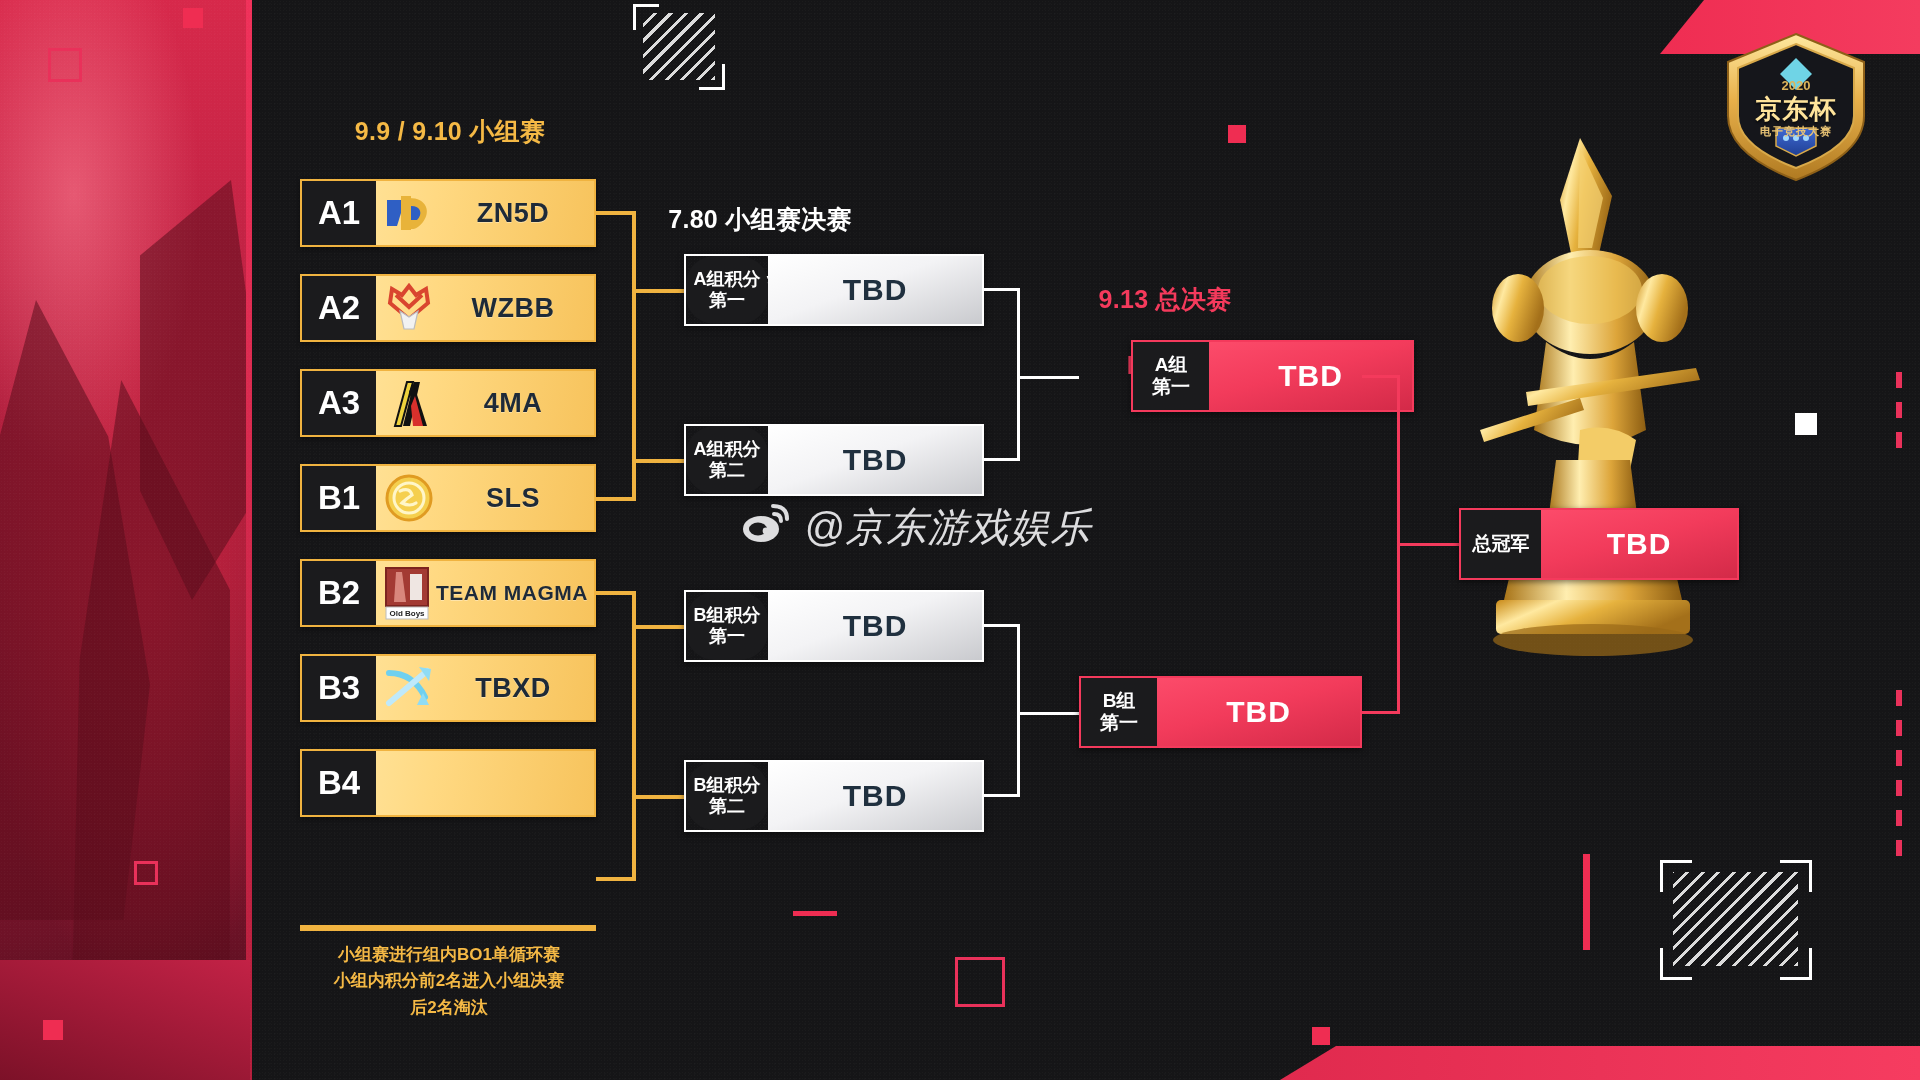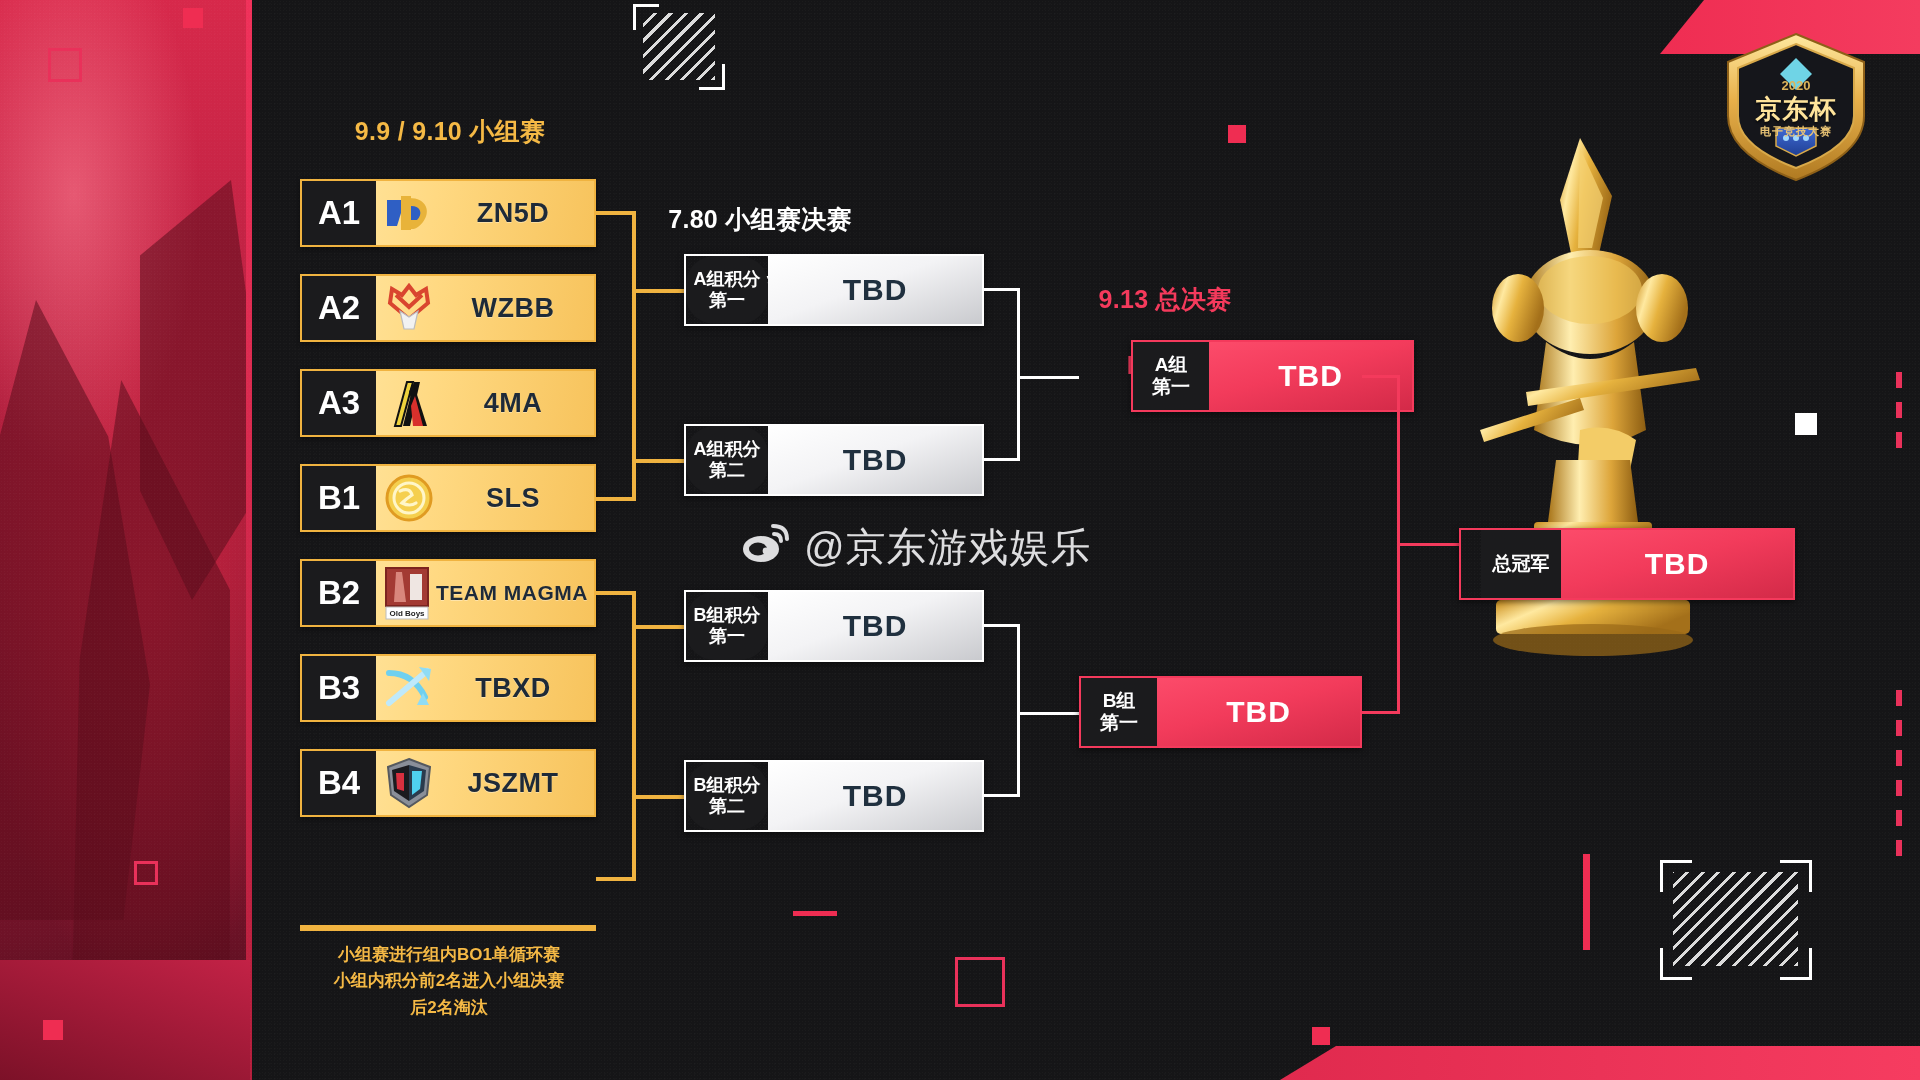--- a/index.html
+++ b/index.html
@@ -460,32 +460,20 @@
             <path d="M36 4 L48 6 L46 18 Z" fill="#8fdcf5"></path>
             <path d="M40 30 L46 42 L34 42 Z" fill="#8fdcf5"></path>
           </svg>
         </div>
         <div class="team-name">TBXD</div>
       </div>
     </div>
 
     <div class="team-row">
       <div class="team-seed">B4</div>
-      <div class="team-body">
-        <div class="team-logo">
-          <svg width="50" height="52" viewBox="0 0 50 52">
-            <path d="M25 2 L46 10 L43 38 L25 50 L7 38 L4 10 Z" fill="#8a8f99" stroke="#55595f" stroke-width="2"></path>
-            <path d="M25 8 L25 44 L10 34 L8 13 Z" fill="#1b1b1f"></path>
-            <path d="M25 8 L42 13 L40 34 L25 44 Z" fill="#2a3b4d"></path>
-            <path d="M12 16 L20 16 L20 34 L13 32 Z" fill="#d8303f"></path>
-            <path d="M28 14 L38 14 L36 32 L28 38 Z" fill="#4fd0ef"></path>
-          </svg>
-        </div>
-        <div class="team-name">JSZMT</div>
-      </div>
     </div>
   </div>
 
   <div class="notes-rule" style="top:925px;"></div>
   <div class="notes" style="top:942px;">小组赛进行组内BO1单循环赛
 小组内积分前2名进入小组决赛
 后2名淘汰</div>
 
   <div class="ln gold" style="left:596px; top:211px; width:40px; height:4px;"></div>
   <div class="ln gold" style="left:596px; top:497px; width:40px; height:4px;"></div>
@@ -539,26 +527,26 @@
     <div class="tag">B组
 第一</div>
     <div class="val">TBD</div>
   </div>
 
   <div class="ln red" style="left:1362px; top:375px; width:38px; height:3px;"></div>
   <div class="ln red" style="left:1362px; top:711px; width:38px; height:3px;"></div>
   <div class="ln red" style="left:1397px; top:375px; width:3px; height:339px;"></div>
   <div class="ln red" style="left:1397px; top:543px; width:62px; height:3px;"></div>
 
-  <div class="rbox" style="left:1459px; top:528px; width:336px;padding-left:20px;">
+  <div class="rbox" style="left:1459px; top:508px; width:280px;">
     <div class="tag" style="width:80px; flex:0 0 80px;">总冠军</div>
     <div class="val">TBD</div>
   </div>
 
-  <div class="watermark" style="left:742px; top:520px;">
+  <div class="watermark" style="left:742px; top:500px;font-style:italic;">
     <span>
       <svg width="50" height="42" viewBox="0 0 50 42">
         <ellipse cx="19" cy="27" rx="18" ry="13" fill="#e8e8ea"></ellipse>
         <ellipse cx="16" cy="27" rx="9" ry="6.5" fill="#1b1b1d"></ellipse>
         <circle cx="24" cy="29" r="3.4" fill="#e8e8ea"></circle>
         <path d="M31 4 Q45 4 45 17" fill="none" stroke="#e8e8ea" stroke-width="4" stroke-linecap="round"></path>
         <path d="M32 12 Q39 12 39 19" fill="none" stroke="#e8e8ea" stroke-width="4" stroke-linecap="round"></path>
       </svg>
     </span>
     <span>@京东游戏娱乐</span>

